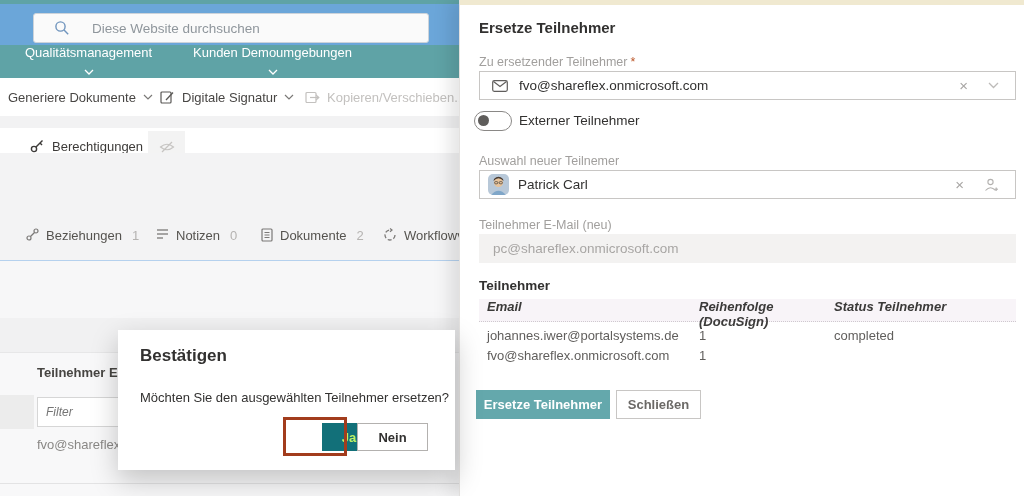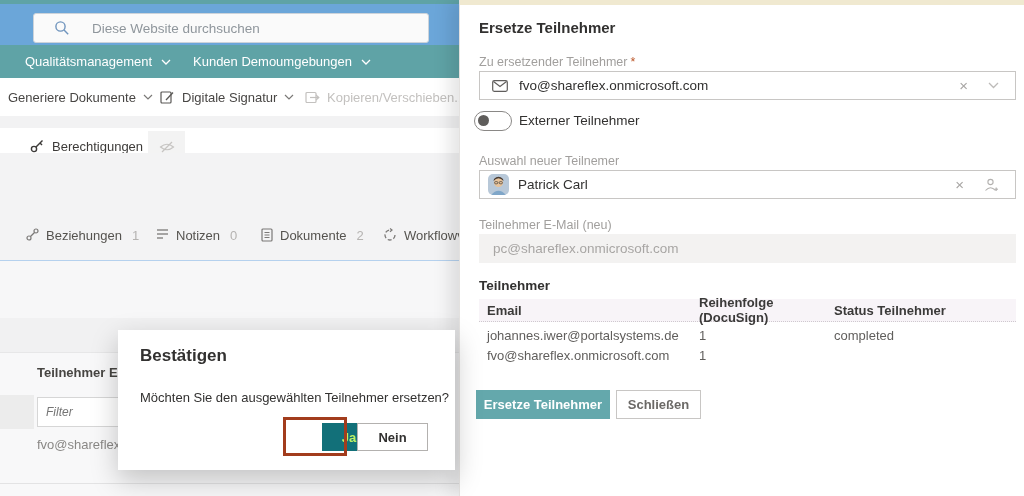--- a/index.html
+++ b/index.html
@@ -6,21 +6,21 @@
   body { font-family:"Liberation Sans", sans-serif; background:#fff; }
   .screen { position:relative; width:1024px; height:496px; overflow:hidden; background:#fff; }
 
   
   .left { position:absolute; left:0; top:0; width:459px; height:496px; overflow:hidden; background:#f2f2f3; }
   .top-strip-left { position:absolute; left:0; top:0; width:459px; height:4px; background:#5fa3a6; }
   .blue-bar { position:absolute; left:0; top:4px; width:459px; height:41px; background:#6ba6d9; }
   .search-box { position:absolute; left:33px; top:9px; width:396px; height:30px; background:#fafafa; border:1px solid #ccd3da; border-radius:3px; display:flex; align-items:center; padding-left:20px; gap:22px; }
   .search-box .ph { color:#8f969c; font-size:13.5px; }
   .teal-nav { position:absolute; left:0; top:45px; width:459px; height:33px; background:#5fa3a6; color:#fff; }
-  .nav-item { position:absolute; top:0; height:33px; display:flex; align-items:center; gap:9px; font-size:13px; color:#fff; cursor:pointer; }
+  .nav-item { position:absolute; top:0; height:33px; display:flex; align-items:center; gap:9px; font-size:13px; color:#fff; cursor:pointer;flex-direction:column; }
   .chev { display:inline-block; }
   .toolbar1 { position:absolute; left:0; top:78px; width:459px; height:38px; background:#fff;padding-left:34px; }
   .tb-item { position:absolute; top:0; height:38px; display:flex; align-items:center; gap:7px; font-size:13px; color:#484644; white-space:nowrap; cursor:pointer; }
   .tb-item.disabled { color:#c3c1bf; cursor:default; }
   .toolbar2 { position:absolute; left:0; top:128px; width:459px; height:37px; background:#fff; border-bottom:1px solid #a9c6e8; }
   .perm { position:absolute; left:30px; top:0; height:36px; display:flex; align-items:center; gap:8px; font-size:13px; color:#3d3b39; cursor:pointer; }
   .hidden-tile { position:absolute; left:148px; top:3px; width:37px; height:31px; background:#f3f3f3; display:flex; align-items:center; justify-content:center; }
   .grayzone1 { position:absolute; left:0; top:153px; width:459px; height:75px; background:#f3f3f4; }
   .tabsrow { position:absolute; left:0; top:228px; width:459px; height:33px; background:#f3f3f4; border-bottom:1px solid #b5d1ee; }
   .tab { position:absolute; top:0; height:32px; display:flex; align-items:flex-start; gap:7px; font-size:13px; color:#55534f; white-space:nowrap; cursor:pointer; }
@@ -53,21 +53,21 @@
   .fld-right { position:absolute; right:0; top:0; height:27px; display:flex; align-items:center; gap:20px; padding-right:16px; }
   .xicon { color:#a8a6a4; font-size:15px; line-height:1; cursor:pointer; }
   .fld-disabled { position:absolute; left:19px; width:537px; height:29px; background:#f3f2f1; display:flex; align-items:center; padding-left:14px; }
   .fld-disabled .val { font-size:13.5px; color:#a8a6a4; }
   .toggle { position:absolute; left:14px; top:111px; width:38px; height:20px; border:1.5px solid #8a8886; border-radius:10px; background:#fff; cursor:pointer; }
   .knob { position:absolute; left:3px; top:3px; width:11px; height:11px; border-radius:50%; background:#5f5d5b; }
   .toggle-label { position:absolute; left:59px; top:113px; font-size:13.5px; color:#323130; }
   .avatar { width:21px; height:21px; border-radius:5px; margin-left:8px; margin-right:9px; overflow:hidden; flex:0 0 auto; }
   .sec-title { position:absolute; left:19px; top:278px; font-size:13.5px; font-weight:700; color:#323130; }
   .ptable { position:absolute; left:19px; top:299px; width:537px; }
-  .ptable .hrow { display:flex; height:23px; align-items:center; background:#f8f4f8; border-bottom:1px dotted #cfc9cf; }
+  .ptable .hrow { display:flex; height:23px; align-items:flex-start; background:#f8f4f8; border-bottom:1px dotted #cfc9cf;font-style:italic; }
   .ptable .hcell { font-size:13px; font-weight:600; color:#3b3a39; }
   .ptable .drow { display:flex; height:20px; align-items:center; }
   .ptable .dcell { font-size:13px; color:#605e5c; }
   .c1 { width:220px; padding-left:8px; }
   .c2 { width:135px; }
   .c3 { flex:1; }
   .btn-replace { position:absolute; left:16px; top:390px; width:134px; height:29px; background:#64a8ac; color:#fff; font-size:13px; font-weight:700; border:none; cursor:pointer; font-family:"Liberation Sans", sans-serif; }
   .btn-close { position:absolute; left:156px; top:390px; width:85px; height:29px; background:#fff; color:#6b6966; font-size:13px; font-weight:600; border:1px solid #c8c6c4; cursor:pointer; font-family:"Liberation Sans", sans-serif; }
   svg { display:block; }
 </style>

